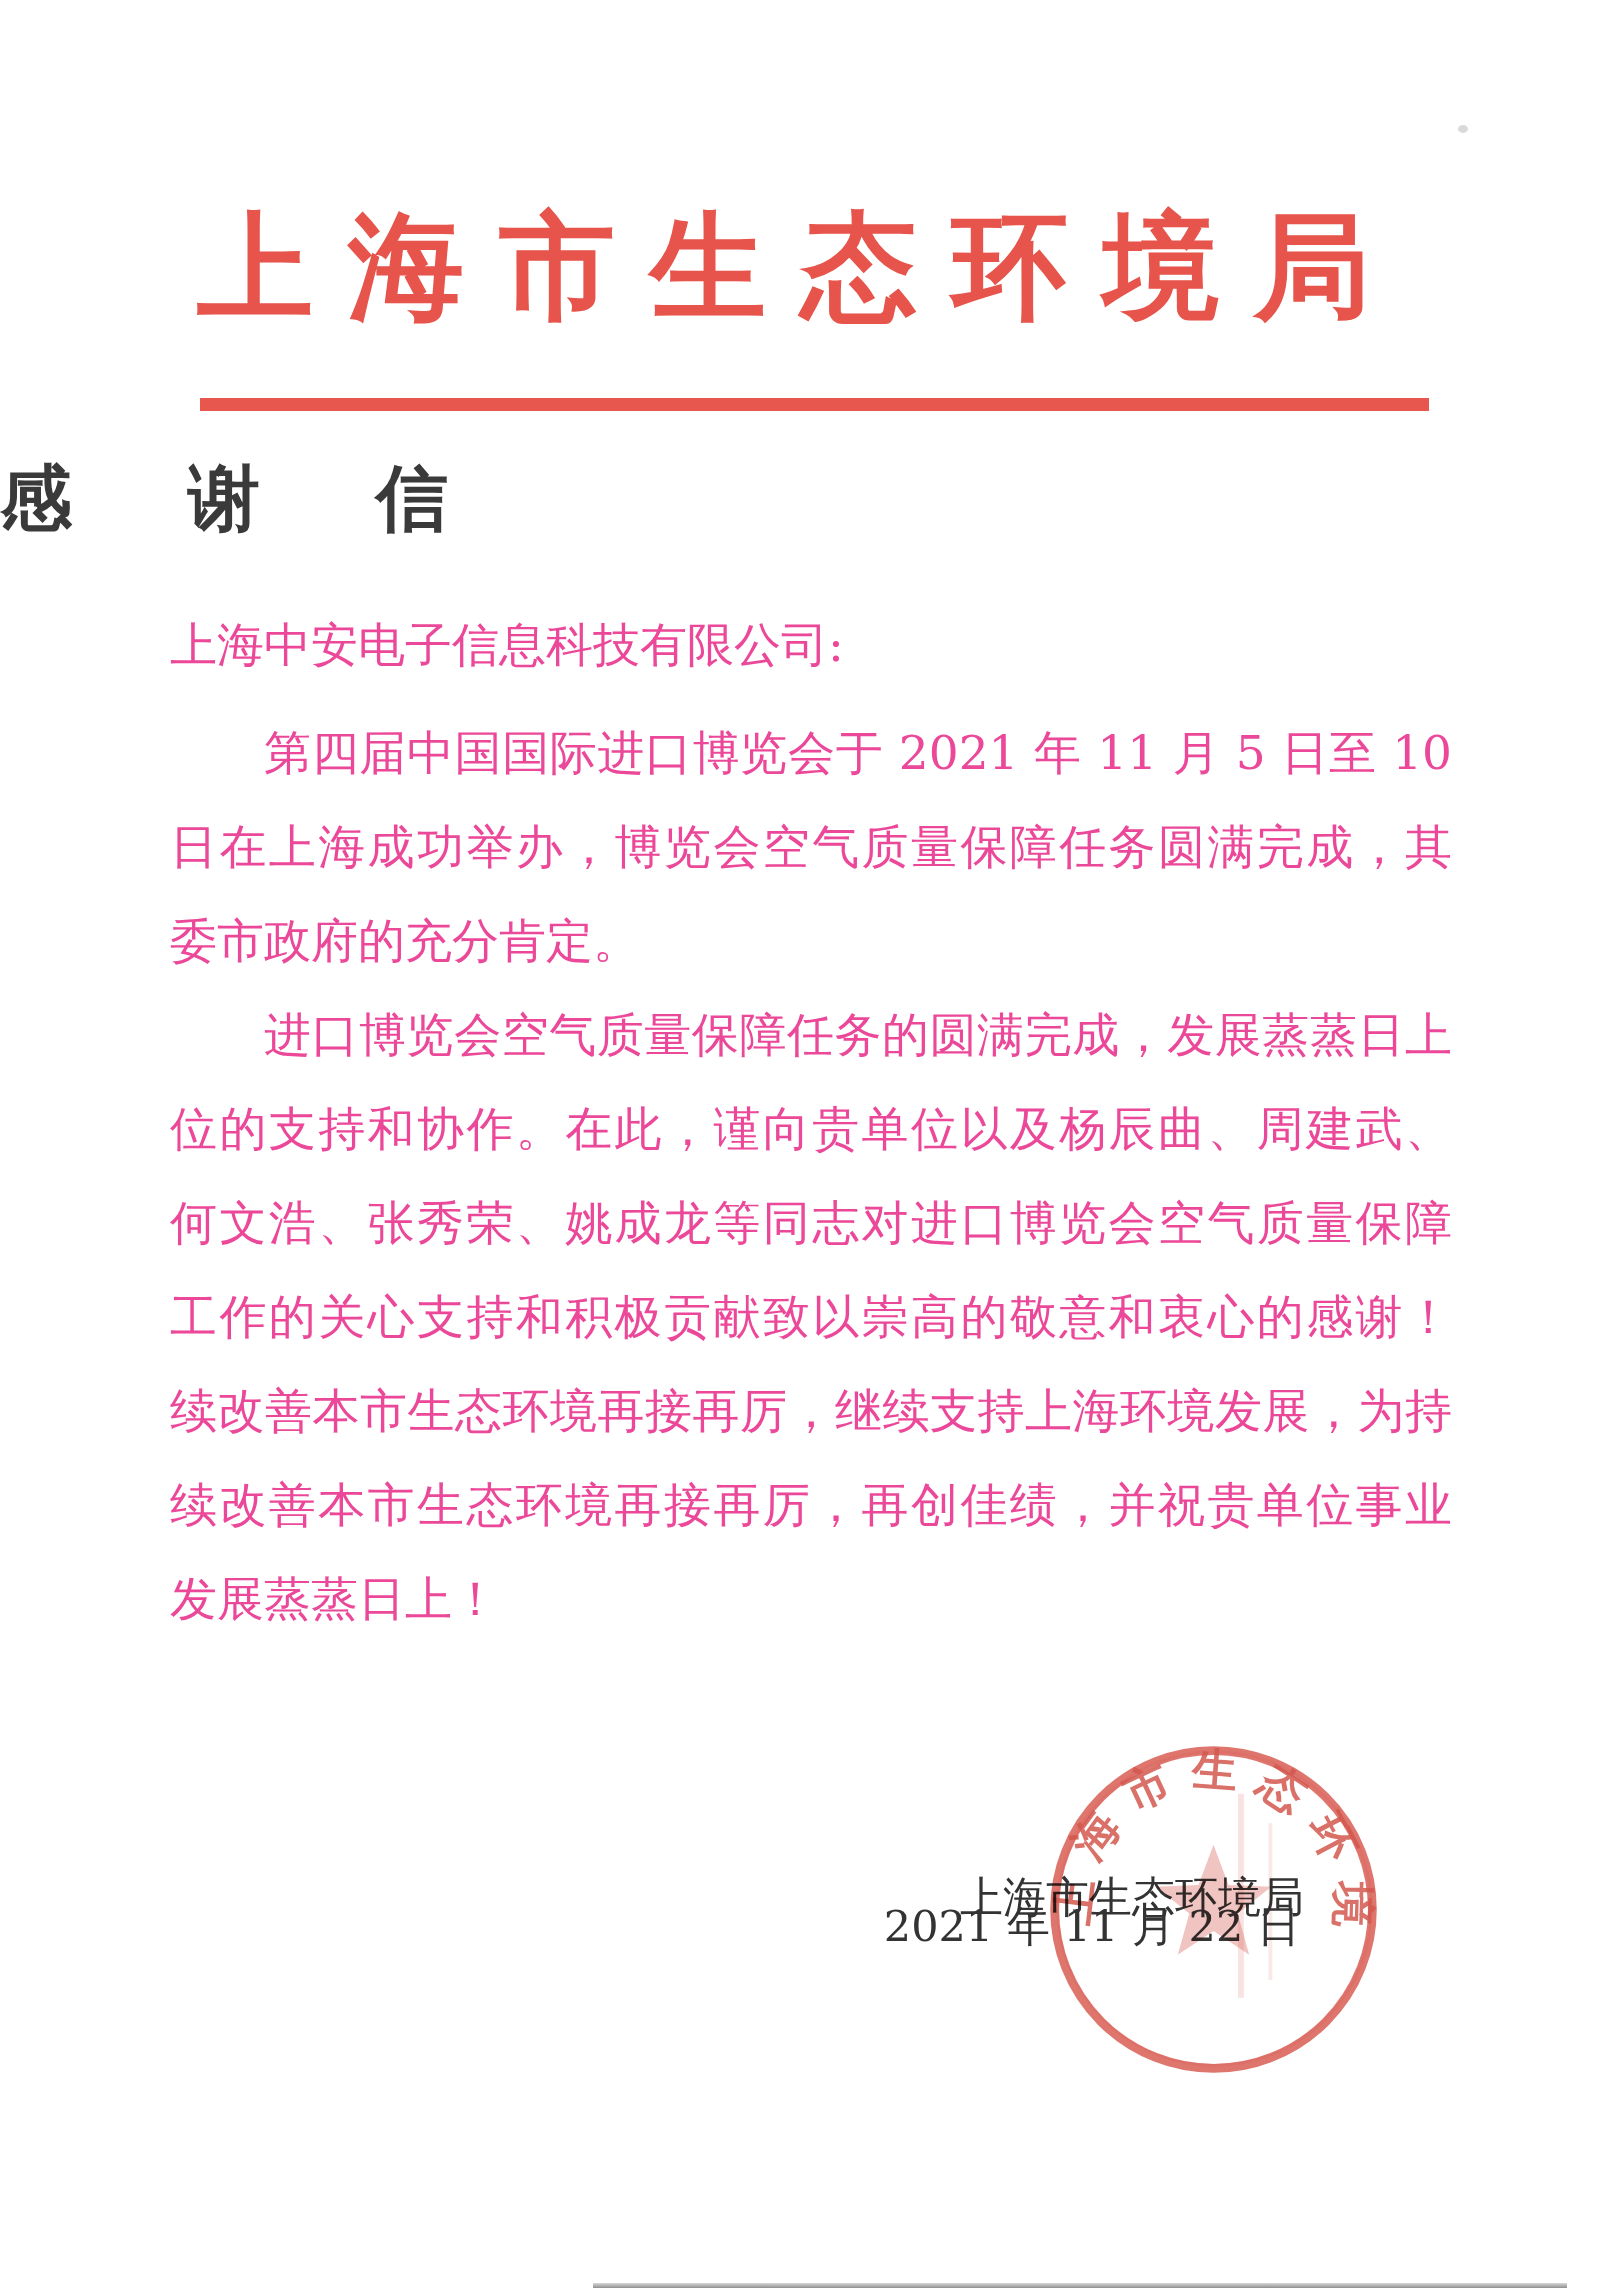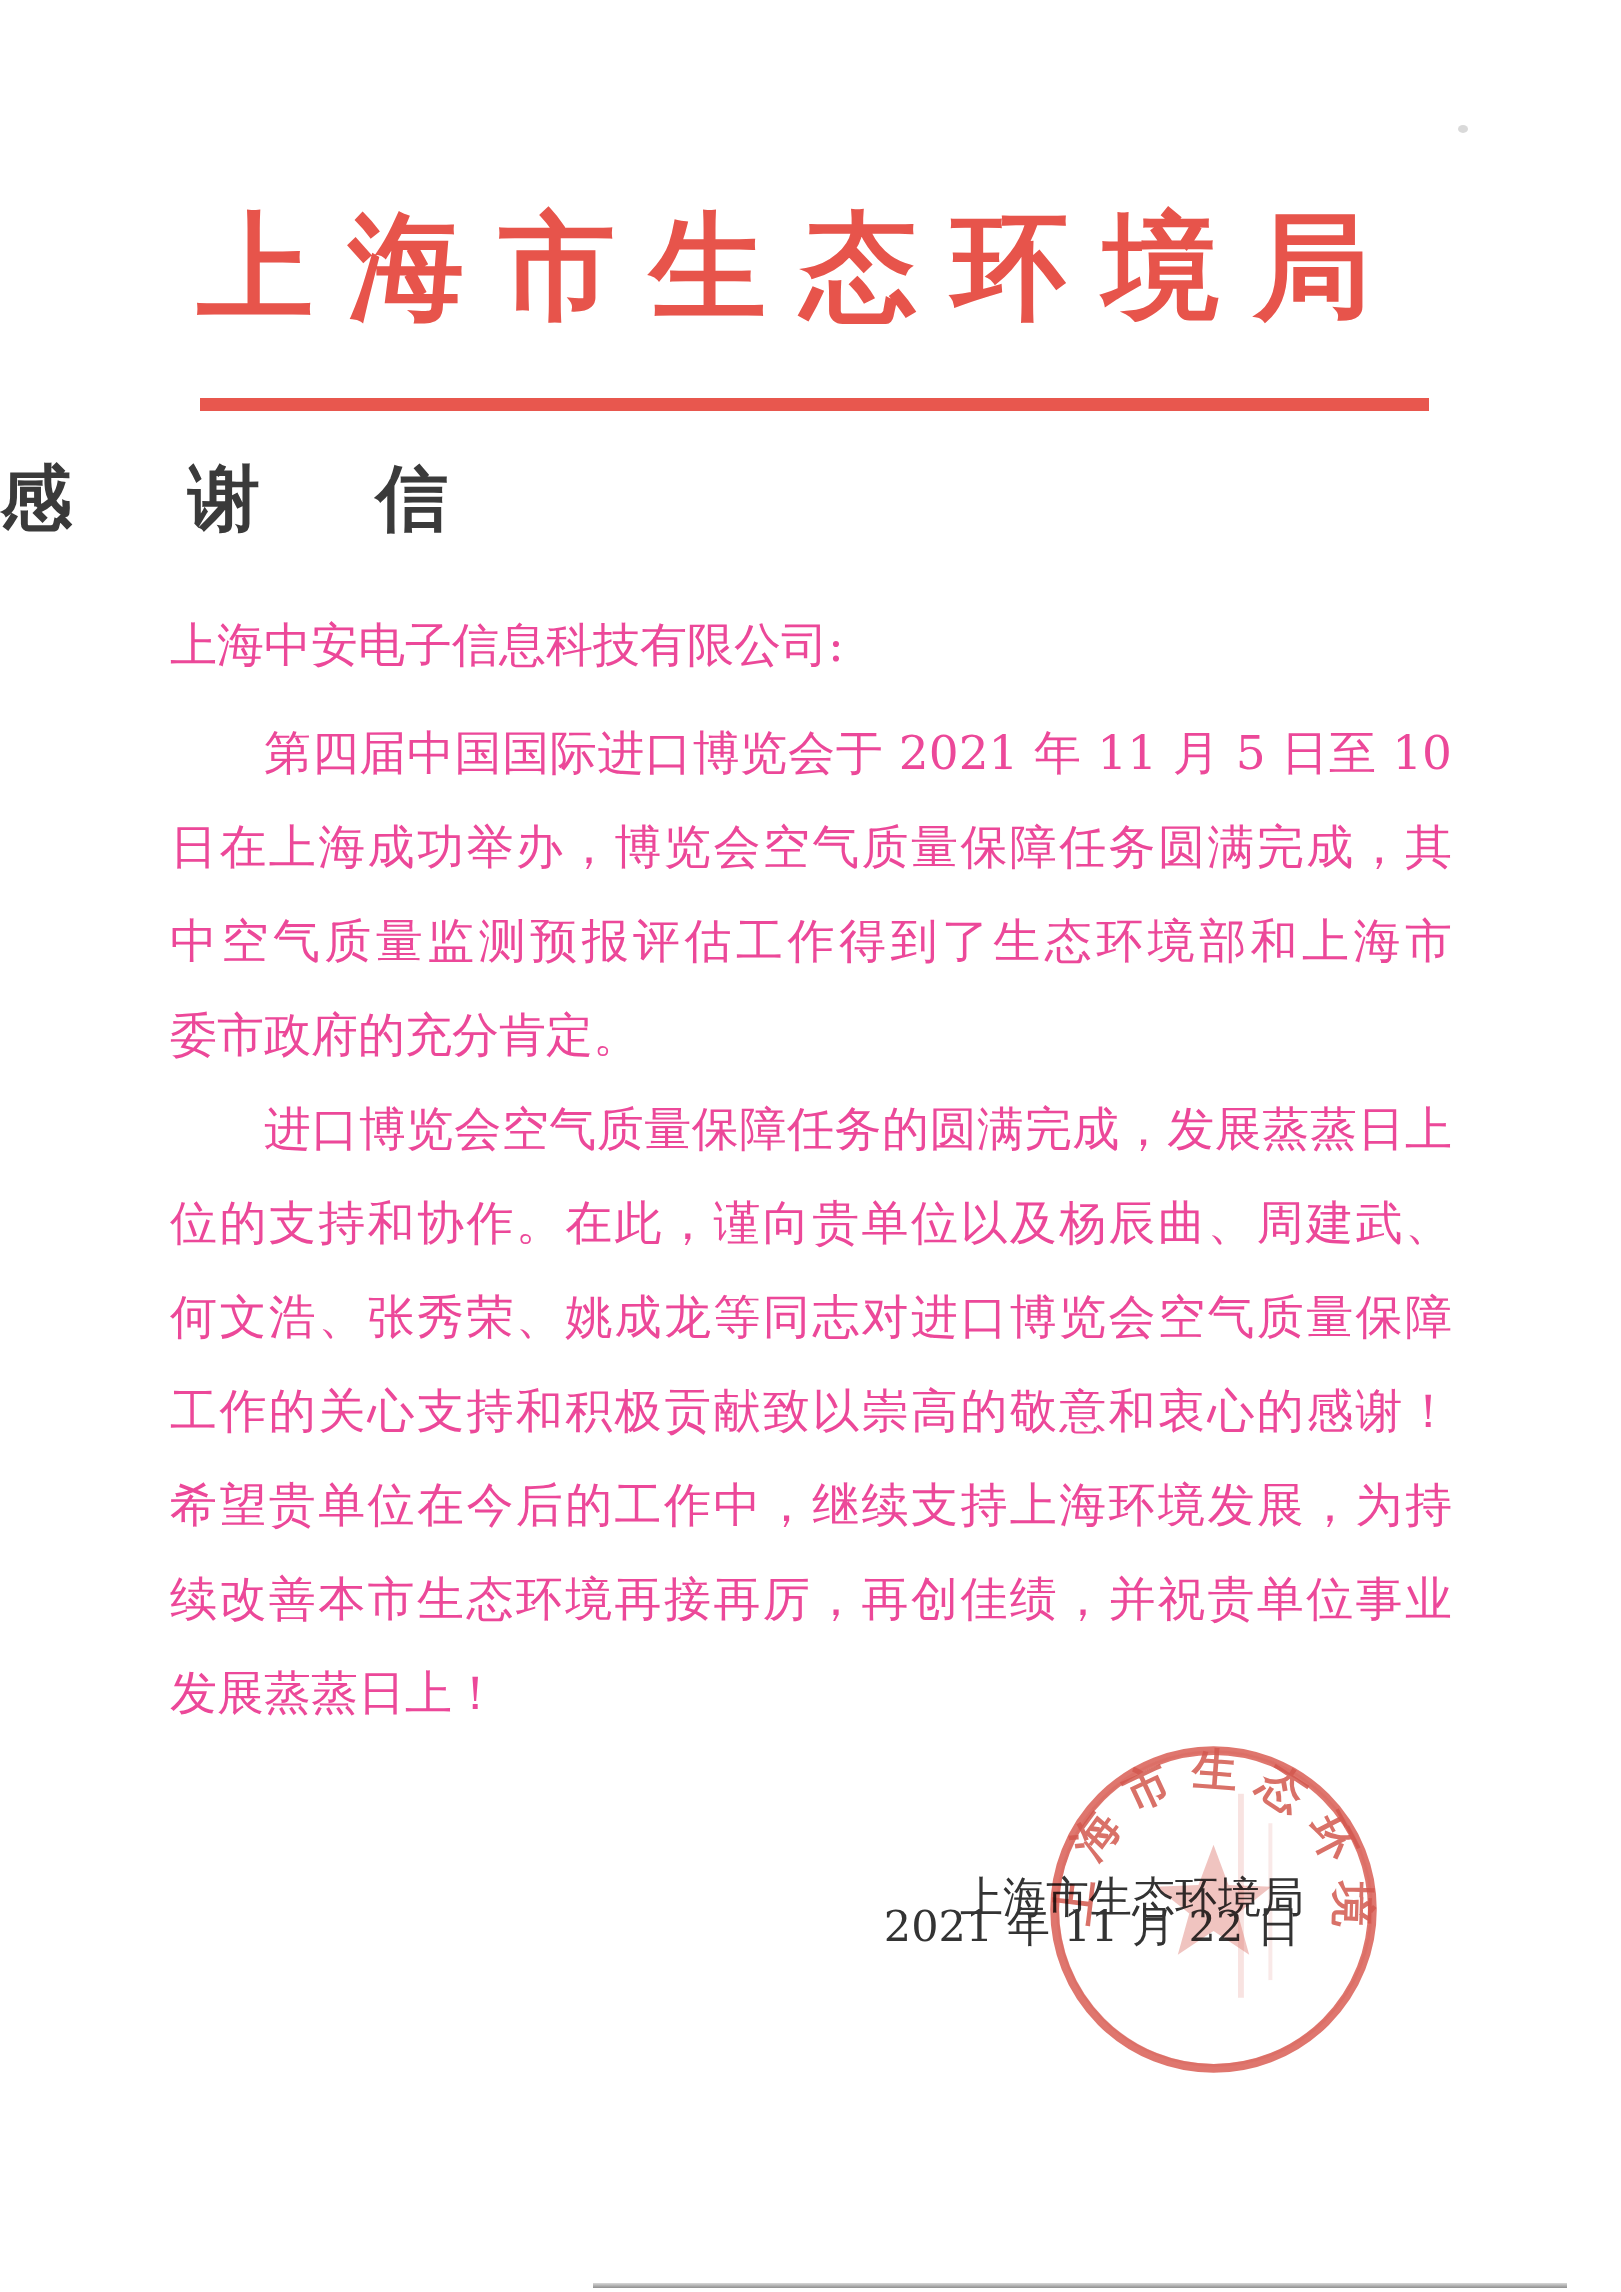--- a/index.html
+++ b/index.html
@@ -82,27 +82,26 @@
   <div class="red-rule"></div>
 
   <h1 class="letter-title">
     <span class="spread">感谢信</span>
   </h1>
 
   <div class="body-block">
     <div class="line salutation">上海中安电子信息科技有限公司:</div>
     <div class="line indent justify">第四届中国国际进口博览会于 2021 年 11 月 5 日至 10</div>
     <div class="line justify">日在上海成功举办，博览会空气质量保障任务圆满完成，其</div>
-    <div class="line justify">中空气质量监测预报评估工作得到了生态环境部和上海市</div>
     <div class="line">委市政府的充分肯定。</div>
     <div class="line indent justify">进口博览会空气质量保障任务的圆满完成，发展蒸蒸日上</div>
     <div class="line justify">位的支持和协作。在此，谨向贵单位以及杨辰曲、周建武、</div>
     <div class="line justify">何文浩、张秀荣、姚成龙等同志对进口博览会空气质量保障</div>
     <div class="line justify">工作的关心支持和积极贡献致以崇高的敬意和衷心的感谢！</div>
-    <div class="line justify">希望贵单位在今后的工作中，继续支持上海环境发展，为持</div>
+    <div class="line justify">续改善本市生态环境再接再厉，继续支持上海环境发展，为持</div>
     <div class="line justify">续改善本市生态环境再接再厉，再创佳绩，并祝贵单位事业</div>
     <div class="line">发展蒸蒸日上！</div>
   </div>
 
   <div class="signature">上海市生态环境局</div>
   <div class="sign-date">2021 年 11 月 22 日</div>
 
   <svg class="stamp" viewBox="0 0 360 360" xmlns="http://www.w3.org/2000/svg">
     <defs>
       <path id="seal-arc" d="M 65.8 233.2 A 126 126 0 1 1 294.2 233.2" fill="none"></path>

